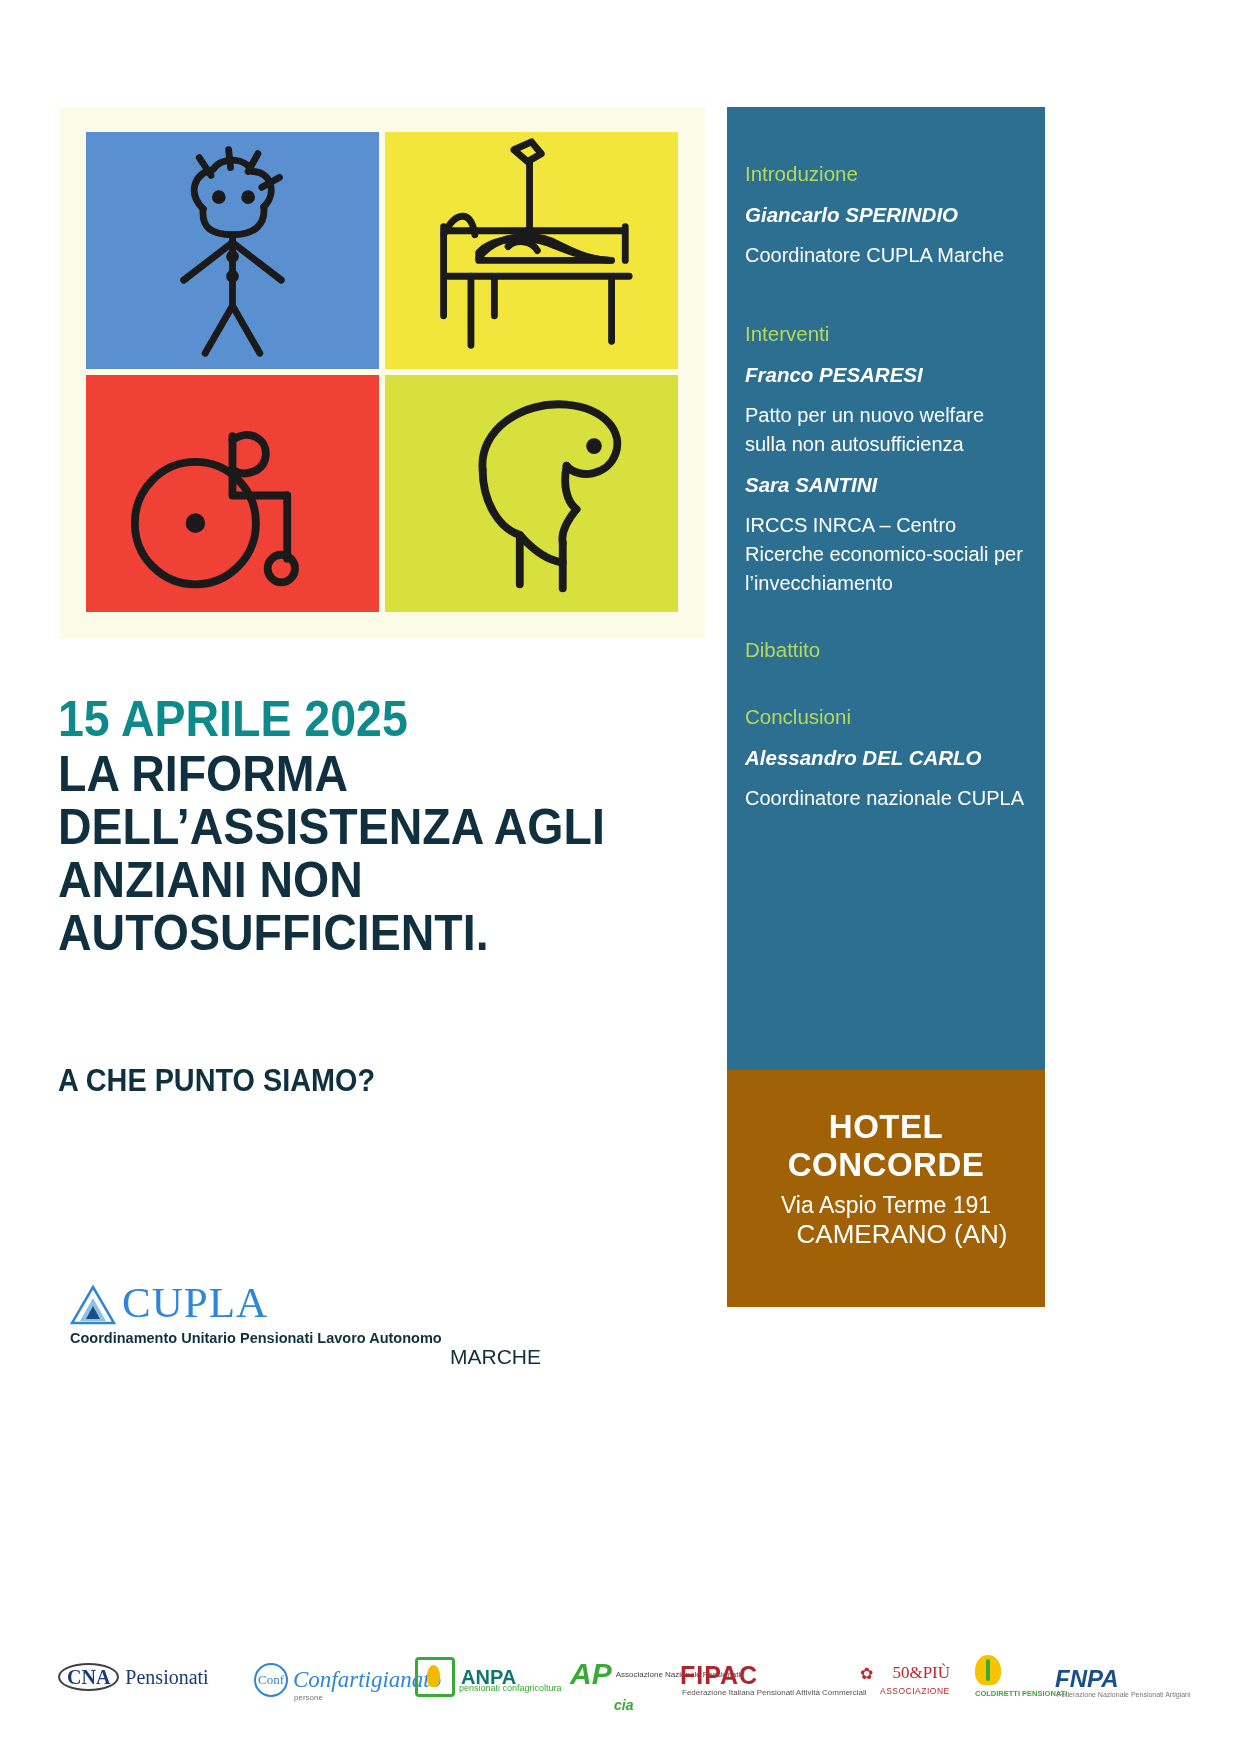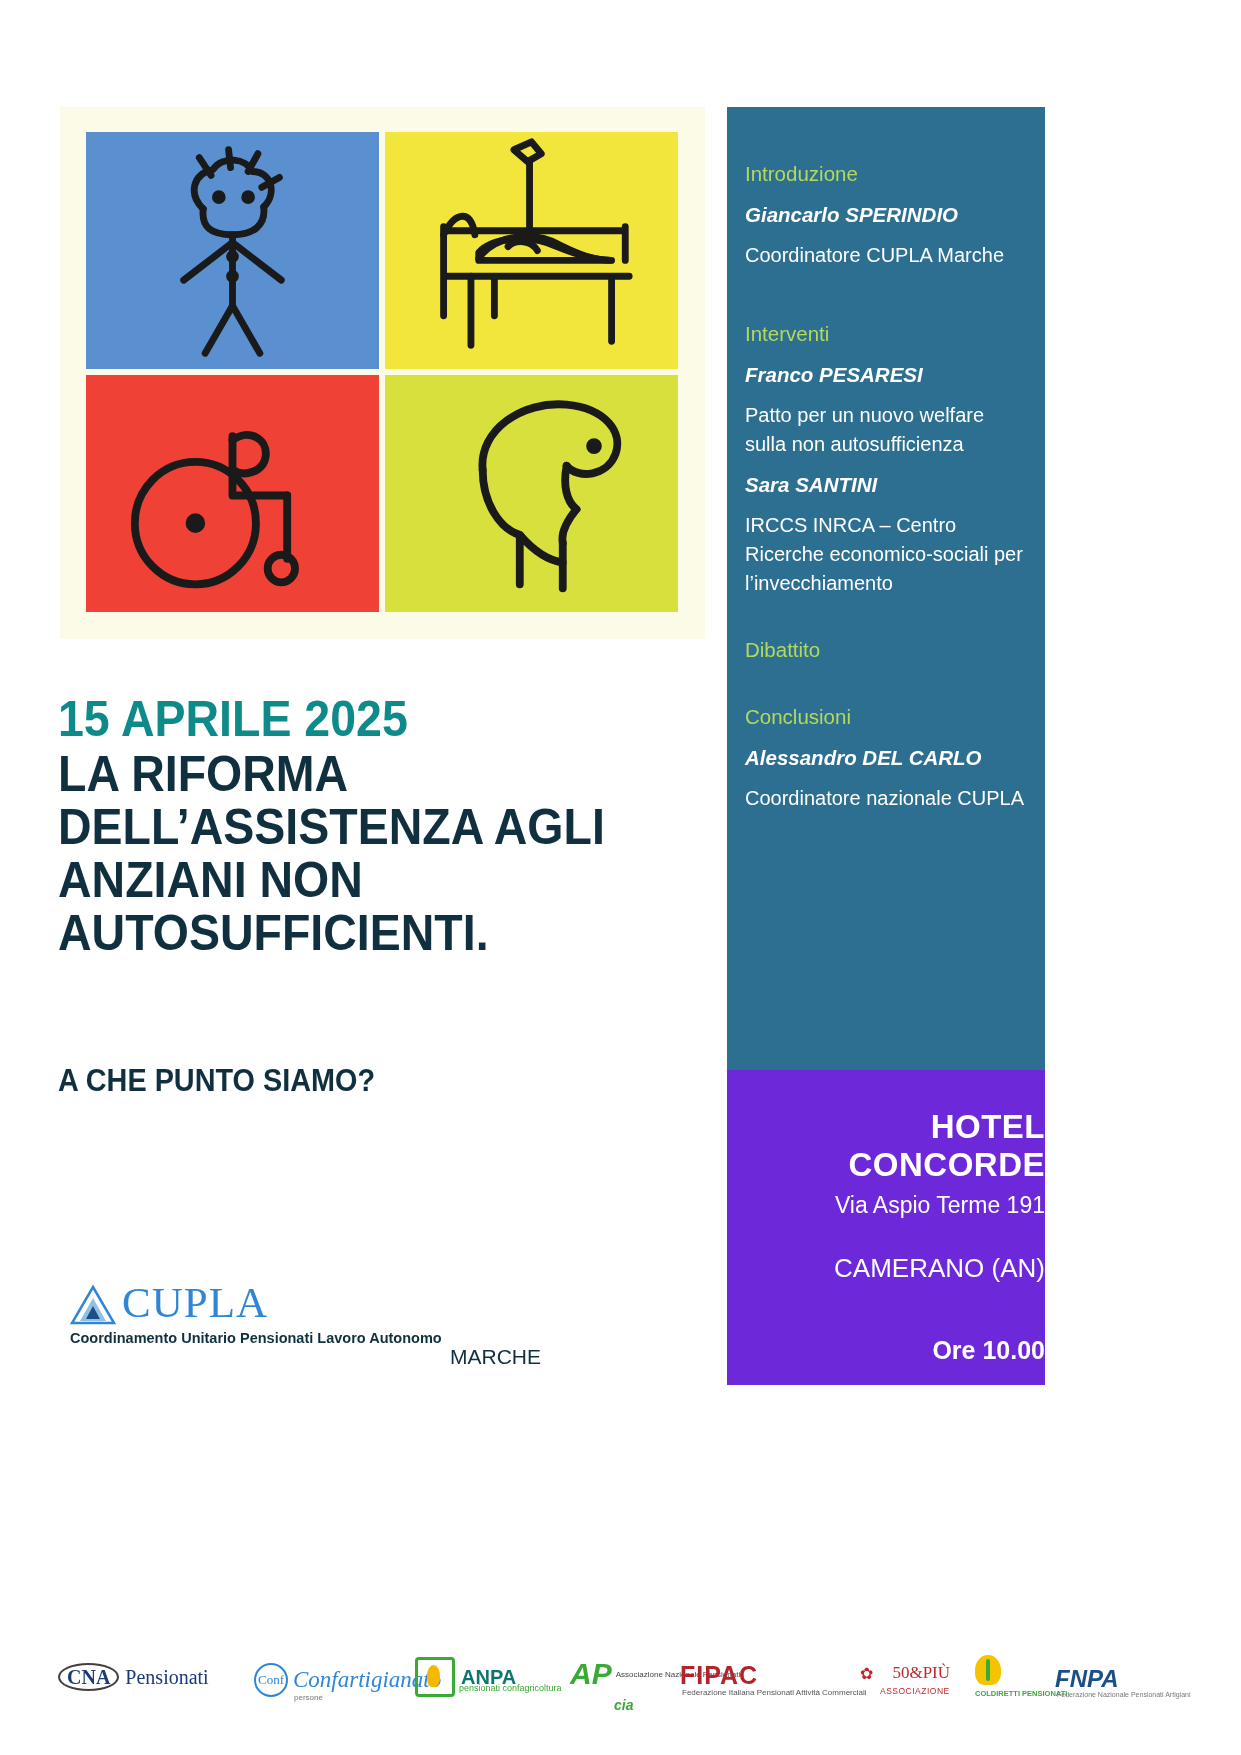--- a/index.html
+++ b/index.html
@@ -148,38 +148,37 @@
     margin: 0 0 14px 0;
   }
   .gap-lg { height: 38px; }
   .gap-md { height: 26px; }
 
   .panel-green {
     position: absolute;
     left: 727px;
     top: 1070px;
     width: 318px;
-    height: 315px;
-    background: #6d28d9;
+    height: 237px;
+    background: #a16207;
     color: #ffffff;
-    text-align: right;
+    text-align: center;
   }
   .hotel {
     margin-top: 38px;
     font-family: "Liberation Sans Narrow", "Liberation Sans", sans-serif;
     font-weight: bold;
     font-size: 33px;
     letter-spacing: 0.5px;
   }
   .addr {
     margin-top: 8px;
     font-size: 23px;
   }
   .city {
-    margin-top: 34px;
     font-size: 26px;
     padding-left: 32px;
   }
   .hour {
     margin-top: 52px;
     font-size: 25px;
     font-weight: bold;
   }
 
   

